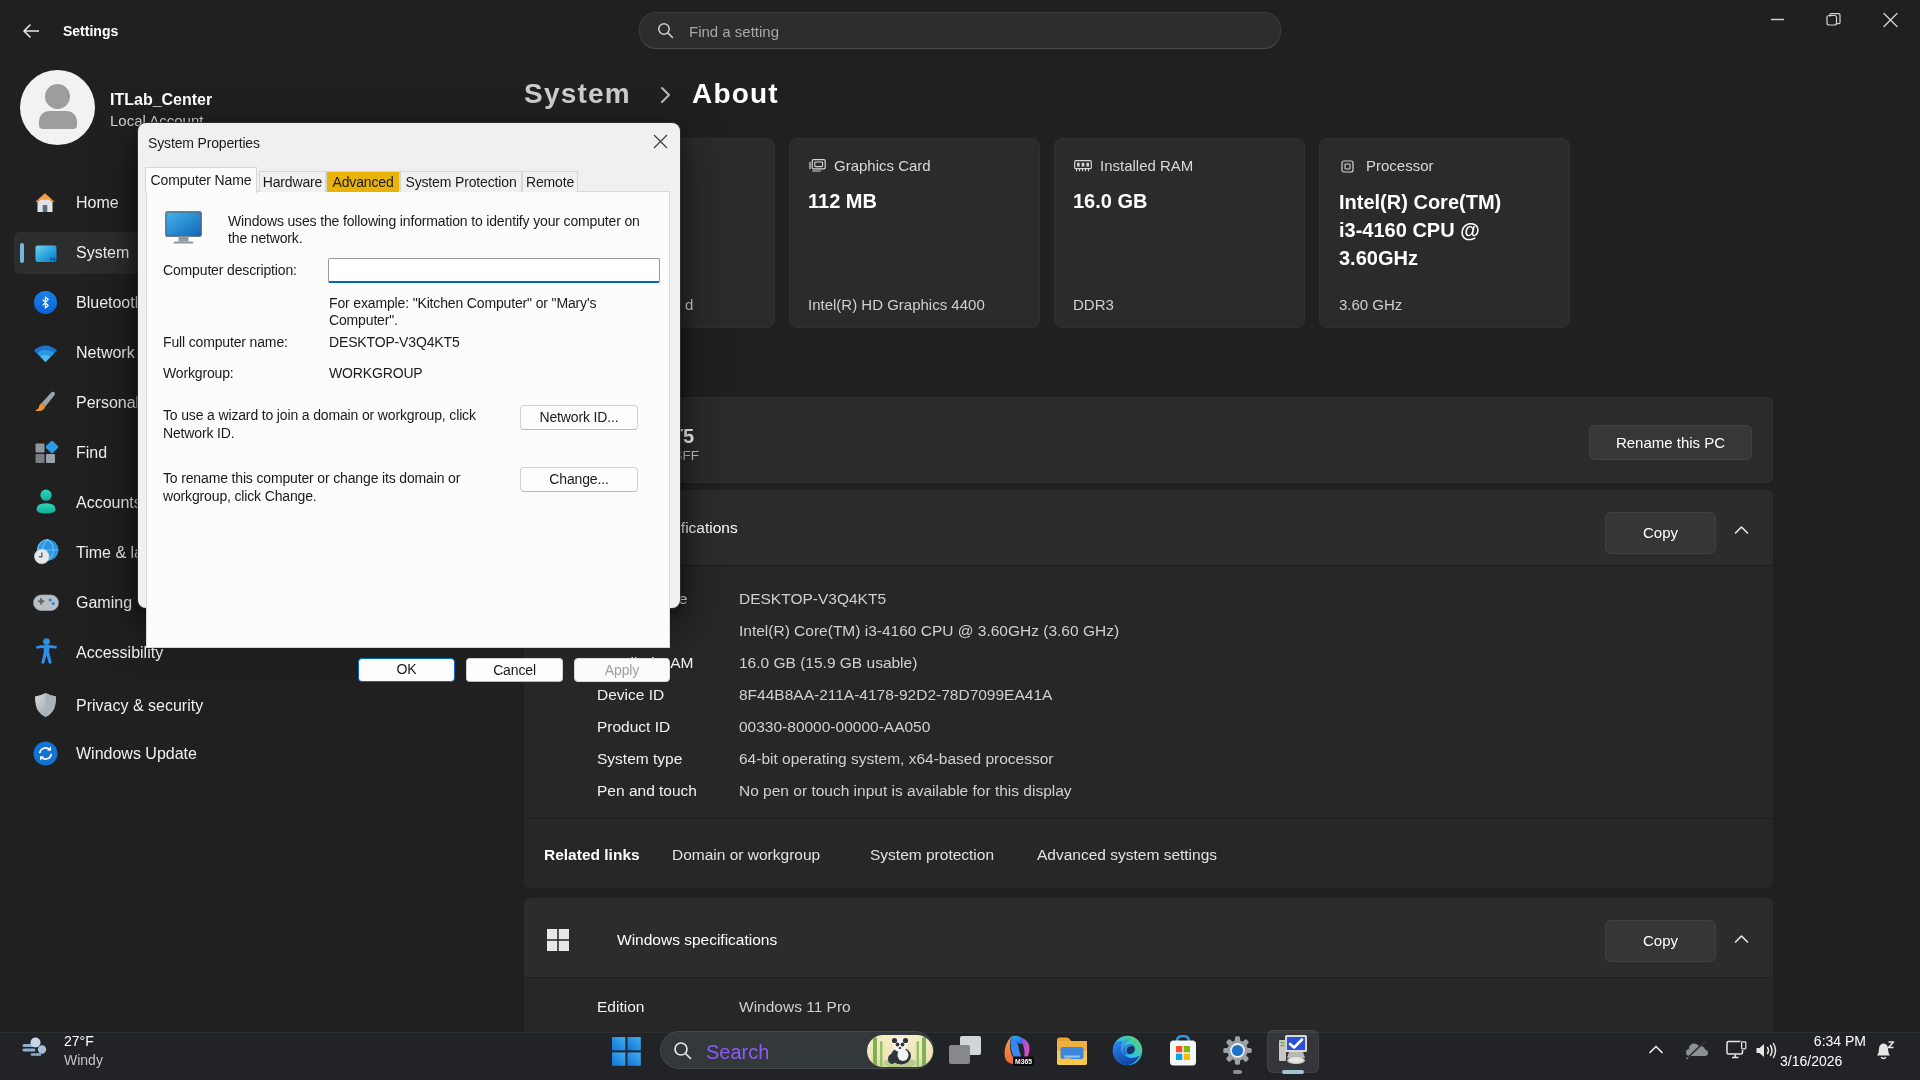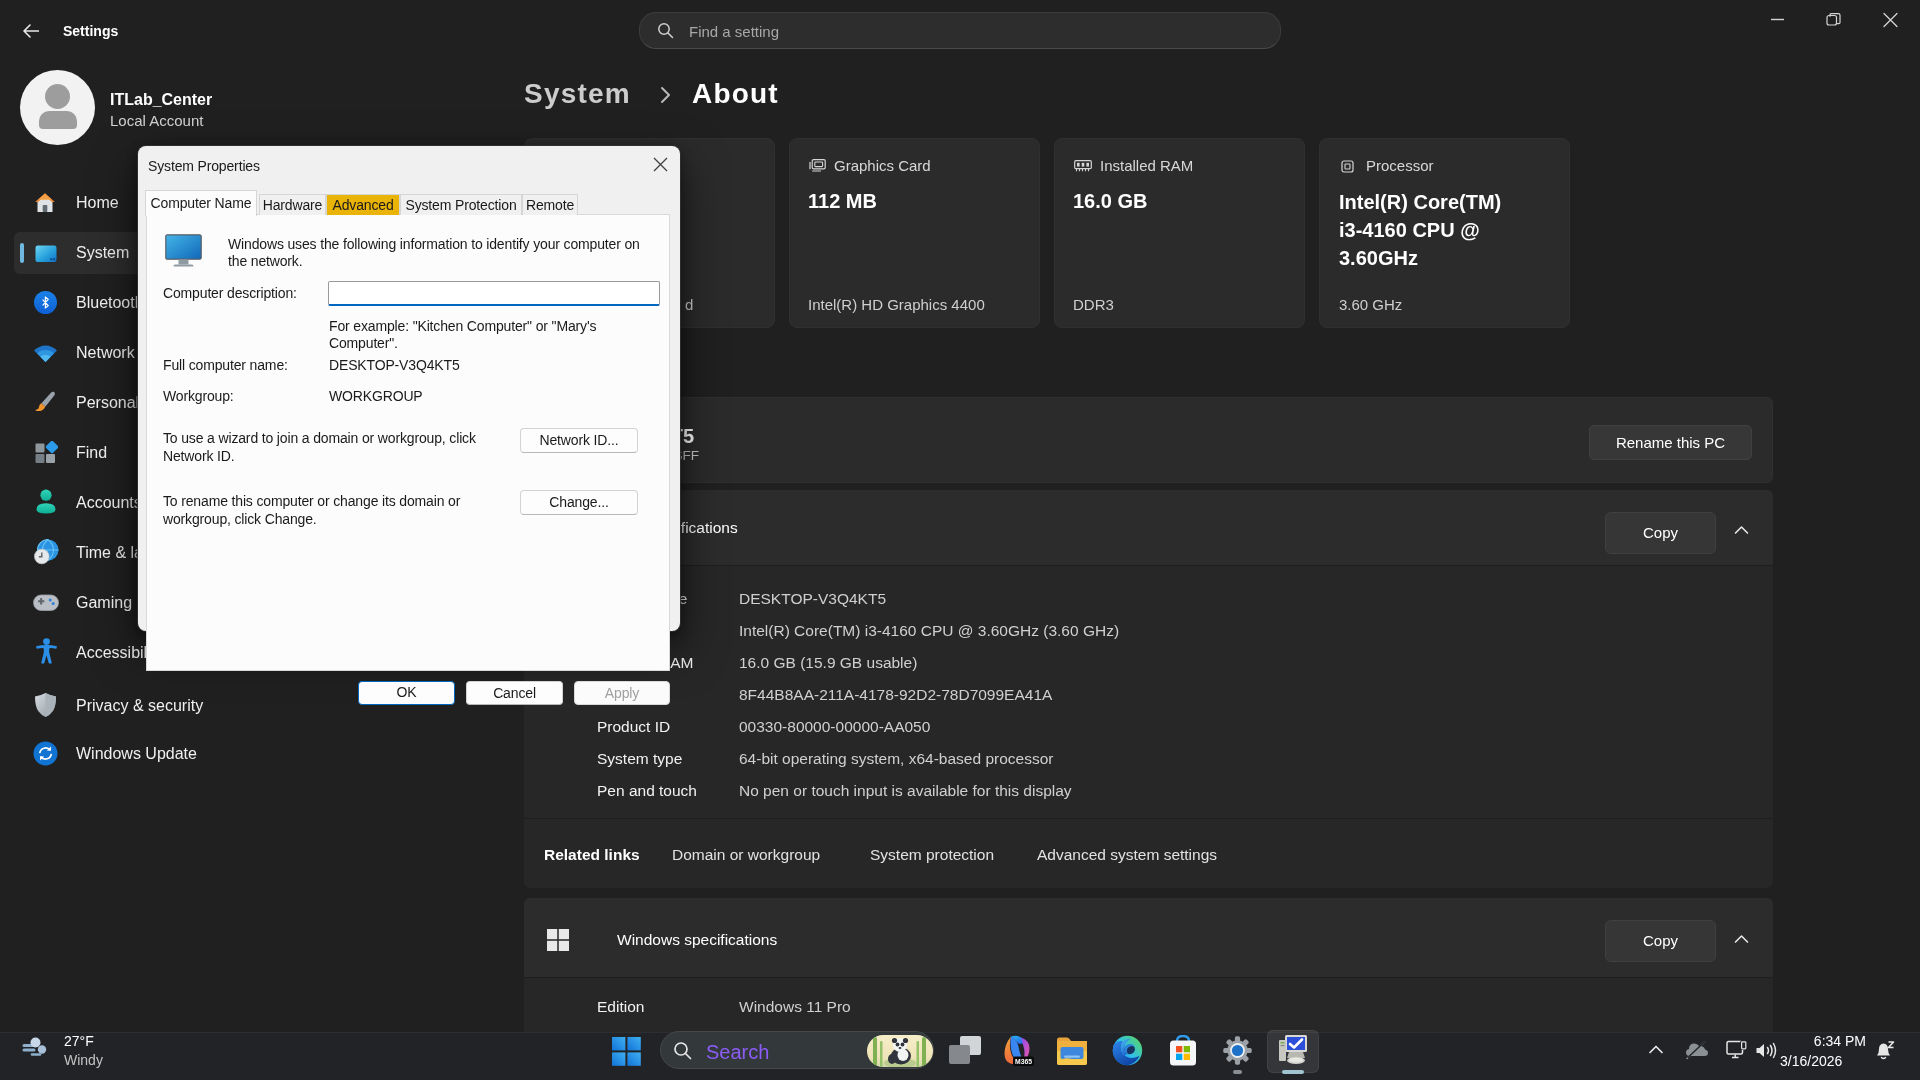--- a/index.html
+++ b/index.html
@@ -232,21 +232,21 @@
     <rect x="12.8" y="12.8" width="10.2" height="10.2" fill="#e8e8e8"></rect>
   </svg>
   <div class="txt" style="left:597px;top:931px;font-size:15.5px;color:#ffffff;margin-left:20px;">Windows specifications</div>
   <div class="abs" style="left:1605px;top:920px;width:111px;height:42px;background:#363636;border:1px solid #404040;border-radius:6px;color:#ffffff;font-size:15px;text-align:center;line-height:40px;">Copy</div>
   <svg class="abs" style="left:1734px;top:934px" width="15" height="10" viewBox="0 0 15 10">
     <path d="M1.5 8 L7.5 2 L13.5 8" stroke="#e8e8e8" stroke-width="1.6" fill="none" stroke-linecap="round" stroke-linejoin="round"></path>
   </svg>
   <div class="txt" style="left:597px;top:998px;font-size:15.5px;color:#f2f2f2;">Edition</div>
   <div class="txt" style="left:739px;top:998px;font-size:15.5px;color:#d0d0d0;">Windows 11 Pro</div>
 
-  <div class="abs" id="dlg" style="left:138px;top:146px;width:542px;height:485px;background:#f0f0f0;border-radius:8px;box-shadow:0 0 0 1px rgba(50,50,50,0.85), 0 18px 45px rgba(0,0,0,0.6), 0 4px 12px rgba(0,0,0,0.4);font-size:14px;color:#1a1a1a;letter-spacing:-0.15px;">
+  <div class="abs" id="dlg" style="left:138px;top:123px;width:542px;height:485px;background:#f0f0f0;border-radius:8px;box-shadow:0 0 0 1px rgba(50,50,50,0.85), 0 18px 45px rgba(0,0,0,0.6), 0 4px 12px rgba(0,0,0,0.4);font-size:14px;color:#1a1a1a;letter-spacing:-0.15px;">
     <div class="txt" style="left:10px;top:12px;font-size:14px;">System Properties</div>
     <svg class="abs" style="left:514px;top:10px" width="17" height="17" viewBox="0 0 17 17">
       <path d="M2 2 L15 15 M15 2 L2 15" stroke="#404040" stroke-width="1.3"></path>
     </svg>
 
     <div class="abs" style="left:8px;top:68px;width:524px;height:457px;background:#fcfcfc;border:1px solid #d9d9d9;"></div>
 
     <div class="abs" style="left:121px;top:48px;width:67px;height:21px;background:#f0f0f0;border:1px solid #d6d6d6;border-bottom:none;font-size:14px;text-align:center;line-height:21px;white-space:nowrap;">Hardware</div>
     <div class="abs" style="left:188px;top:48px;width:74px;height:21px;background:#eab308;border:1px solid #d6d6d6;border-bottom:none;font-size:14px;text-align:center;line-height:21px;white-space:nowrap;">Advanced</div>
     <div class="abs" style="left:262px;top:48px;width:122px;height:21px;background:#f0f0f0;border:1px solid #d6d6d6;border-bottom:none;font-size:14px;text-align:center;line-height:21px;white-space:nowrap;">System Protection</div>

